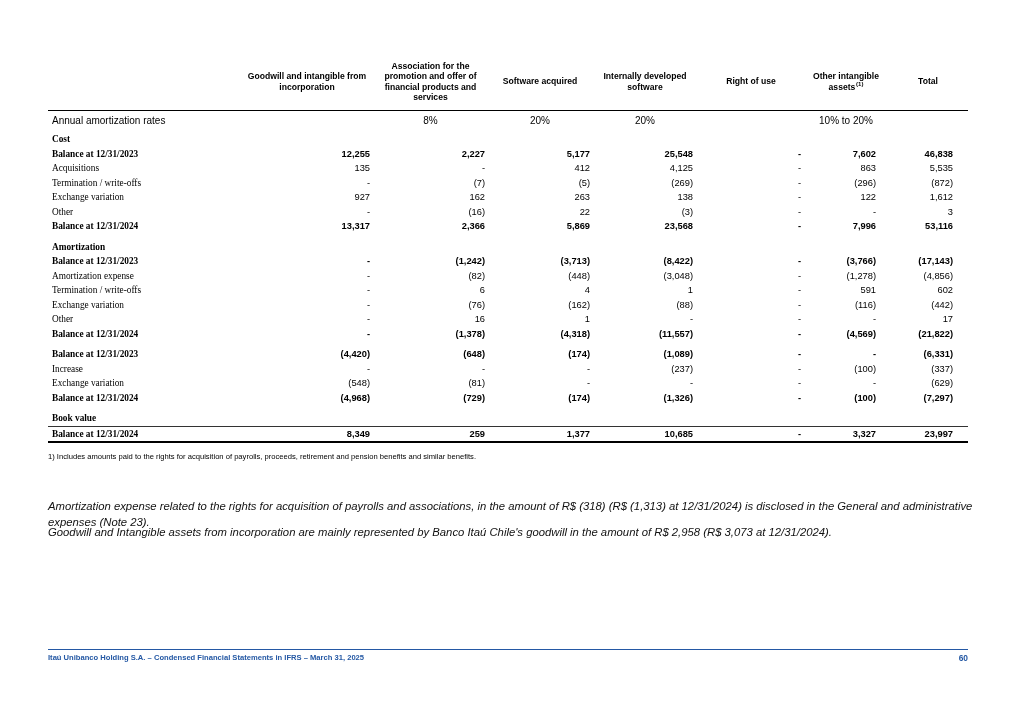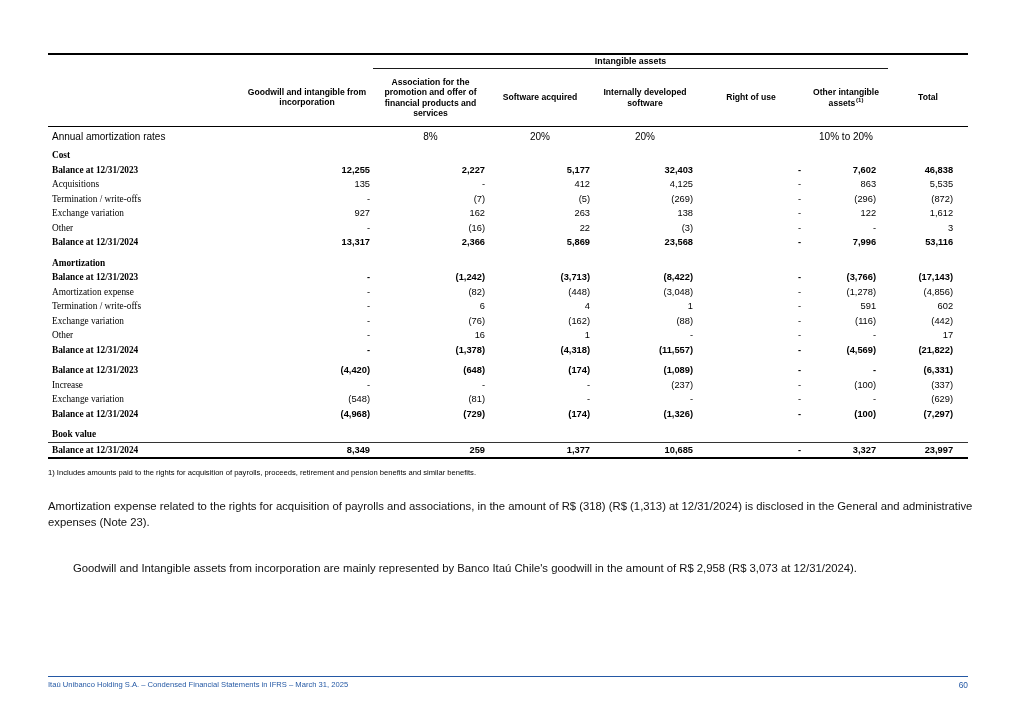--- a/index.html
+++ b/index.html
@@ -40,54 +40,50 @@
   tbody td:nth-child(7){padding-right:12px}
   tbody td:nth-child(8){padding-right:15px}
   tr.bold td, tr.sec-title td { font-weight:bold; }
   tr.spacer td { height:6px; }
   tr.spacer-sm td { height:2px; }
   tr.topline td { border-top:1px solid #333; }
   tr.bottom td { border-bottom:2.6px solid #000; }
 
   .footnote { margin-top:9px; font-size:7.6px; line-height:10px; }
 
-  .para { position:absolute; left:48px; width:942px; font-size:11.3px; line-height:16px; color:#111; }
+  .para { position:absolute; left:48px; width:942px; font-size:11.3px; line-height:16px; color:#111;font-style:italic; }
   #para1 { top:498px; }
-  #para2 { top:560px;margin-left:25px; }
+  #para2 { top:524px; }
 
   .footer {
-    position:absolute; left:48px; top:676px; width:920px;
+    position:absolute; left:48px; top:649px; width:920px;
     border-top:1.3px solid var(--footer-blue); color:var(--footer-blue);
     display:flex; justify-content:space-between; align-items:flex-start;
     padding-top:2.5px;
+    font-weight:bold;
   }
   .footer .src { font-size:7.6px; }
   .footer .pg { font-size:8.4px; }
 </style>
 </head>
 <body>
 
 <div class="table-wrap">
   <table>
     <colgroup>
       <col class="c-label">
         <col class="c-goodwill">
         <col class="c-assoc">
         <col class="c-soft">
       <col class="c-intdev">
         <col class="c-rou">
         <col class="c-other">
         <col class="c-total">
     </colgroup>
     <thead>
-      <tr class="spanner-row">
-        <th colspan="2"></th>
-        <th colspan="5" class="spanner">Intangible assets</th>
-        <th></th>
-      </tr>
       <tr class="cols-row">
         <th></th>
         <th>Goodwill and intangible from incorporation</th>
         <th>Association for the promotion and offer of financial products and services</th>
         <th>Software acquired</th>
         <th>Internally developed software</th>
         <th>Right of use</th>
         <th><span>Other intangible assets</span> <sup class="fn">(1)</sup></th>
         <th>Total</th>
       </tr>
@@ -114,21 +110,21 @@
           <td></td>
           <td></td>
           <td></td>
           <td></td>
         </tr>
         <tr class="bold">
           <td class="lbl">Balance at  12/31/2023</td>
           <td>12,255</td>
           <td>2,227</td>
           <td>5,177</td>
-          <td>32,403</td>
+          <td>25,548</td>
           <td>-</td>
           <td>7,602</td>
           <td>46,838</td>
         </tr>
         <tr class="">
           <td class="lbl">Acquisitions</td>
           <td>135</td>
           <td>-</td>
           <td>412</td>
           <td>4,125</td>

